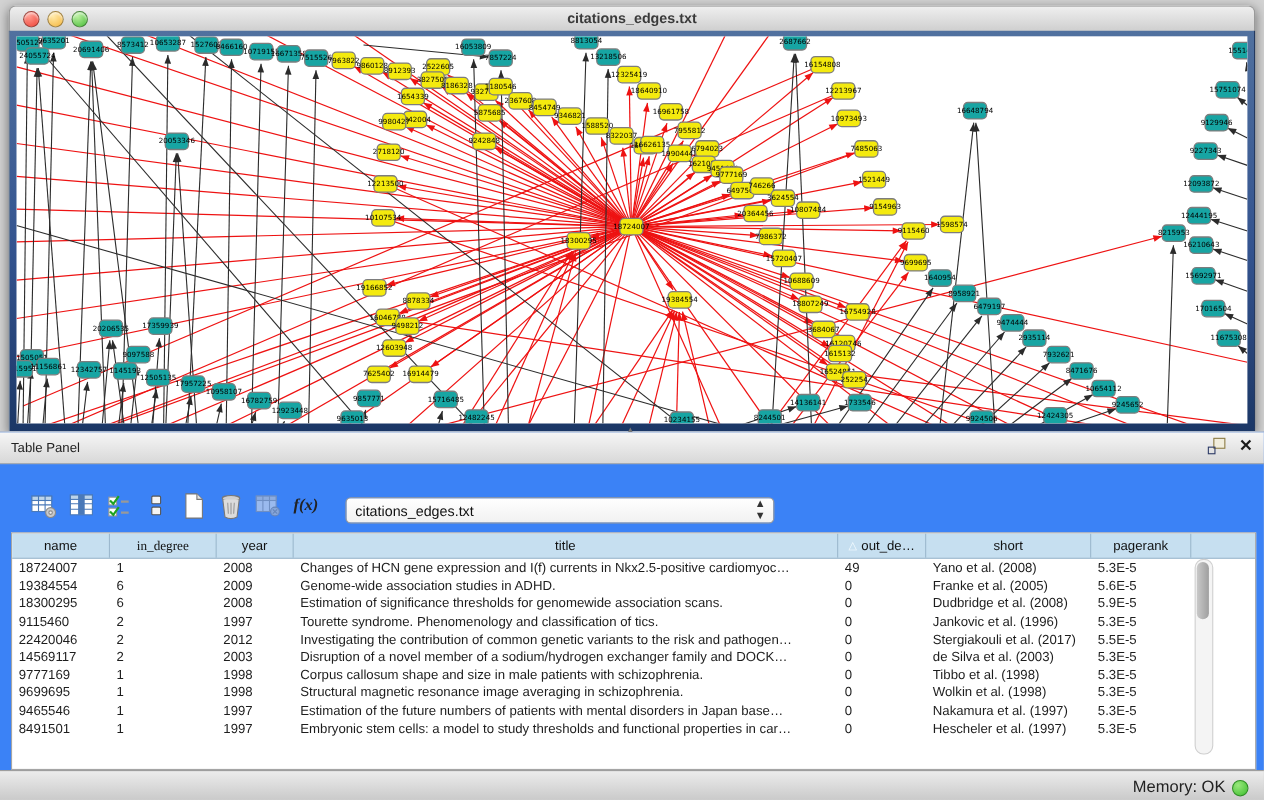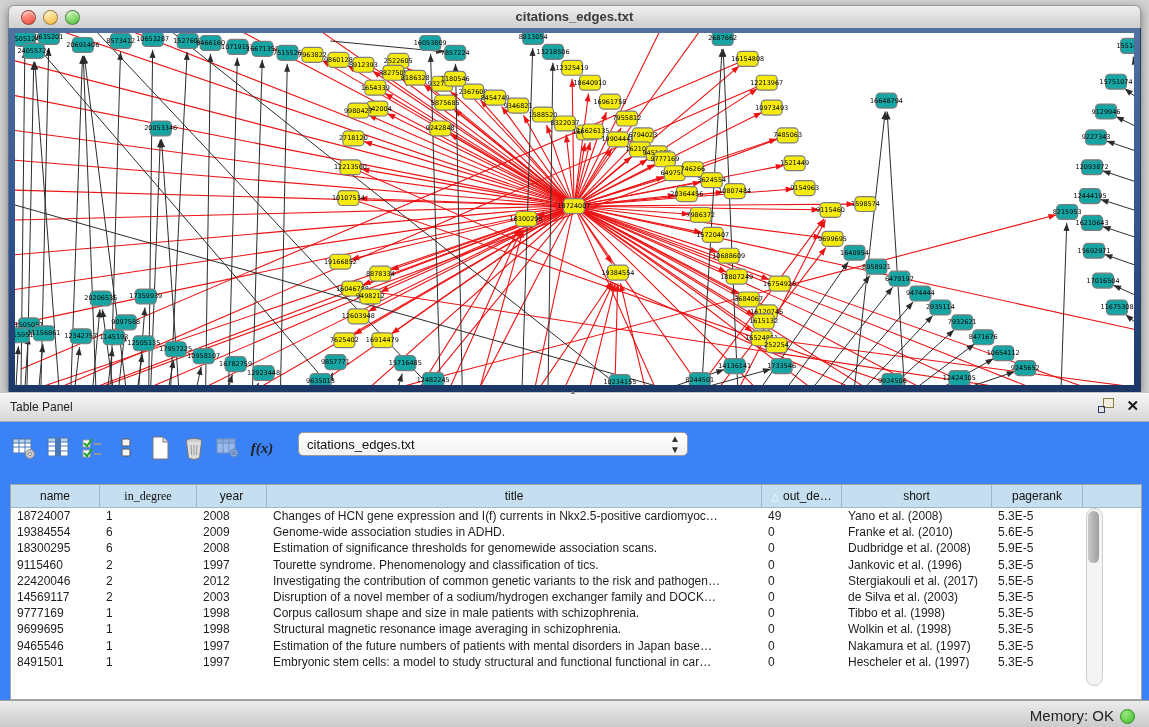--- a/index.html
+++ b/index.html
@@ -33,21 +33,21 @@
   .panel-header{height:28px;background:linear-gradient(#f6f6f6,#d8d8d8);
     border-top:1px solid #c7c7c7;border-bottom:1px solid #adadad;position:relative;}
   .panel-title{position:absolute;left:10px;top:7px;font-size:12px;color:#222;}
   .panel-btns{position:absolute;right:10px;top:5px;display:flex;gap:12px;align-items:center;}
   .float-ic{width:16px;height:15px;position:relative;cursor:pointer;}
   .float-ic .sq1{position:absolute;right:0;top:0;width:9px;height:8px;border:1px solid #8c7c46;background:#f2eedd;}
   .float-ic .sq2{position:absolute;left:0;bottom:0;width:5px;height:5px;border:1px solid #2c3a66;}
   .close-x{font-size:15px;font-weight:bold;color:#1a1a1a;line-height:15px;cursor:pointer;}
   .grip{position:absolute;left:566px;top:-4px;width:14px;height:6px;color:#777;font-size:7px;line-height:6px;text-align:center;}
 
-  .toolbar{position:absolute;left:0;top:40px;height:44px;display:flex;align-items:flex-start;padding-left:8px;}
+  .toolbar{position:absolute;left:0;top:40px;height:44px;display:flex;align-items:flex-end;padding-left:24px;}
   .tb-ic{width:32px;height:32px;margin-right:2px;display:flex;align-items:center;justify-content:center;cursor:pointer;border-radius:4px;}
   .tb-ic svg{display:block;}
   .fx{font-family:"Liberation Serif",serif;font-style:italic;font-weight:bold;font-size:15px;color:#222;}
   .combo{margin-left:18px;width:390px;height:24px;background:linear-gradient(#fff,#f1f1f1);
     border:1px solid #9b9b9b;border-radius:5px;display:flex;align-items:center;
     padding:0 8px;box-sizing:border-box;font-size:13px;color:#111;cursor:pointer;}
   .combo .val{flex:1;}
   .combo .updown{font-size:10px;color:#333;letter-spacing:-1px;}
 
   .content-box{position:absolute;left:10px;top:92px;width:1130px;height:214px;
@@ -795,21 +795,21 @@
           <div class="td" style="width: 80px;">49</div>
           <div class="td" style="width: 150px;">Yano et al. (2008)</div>
           <div class="td" style="width: 91px;">5.3E-5</div>
         </div>
         <div class="tr">
           <div class="td" style="width: 89px;">19384554</div>
           <div class="td" style="width: 97px;">6</div>
           <div class="td" style="width: 70px;">2009</div>
           <div class="td" style="width: 495px;">Genome-wide association studies in ADHD.</div>
           <div class="td" style="width: 80px;">0</div>
-          <div class="td" style="width: 150px;">Franke et al. (2010)</div>
+          <div class="td" style="width: 150px;">Franke et al. (2005)</div>
           <div class="td" style="width: 91px;">5.6E-5</div>
         </div>
         <div class="tr">
           <div class="td" style="width: 89px;">18300295</div>
           <div class="td" style="width: 97px;">6</div>
           <div class="td" style="width: 70px;">2008</div>
           <div class="td" style="width: 495px;">Estimation of significance thresholds for genomewide association scans.</div>
           <div class="td" style="width: 80px;">0</div>
           <div class="td" style="width: 150px;">Dudbridge et al. (2008)</div>
           <div class="td" style="width: 91px;">5.9E-5</div>
@@ -865,21 +865,21 @@
           <div class="td" style="width: 70px;">1997</div>
           <div class="td" style="width: 495px;">Estimation of the future numbers of patients with mental disorders in Japan base…</div>
           <div class="td" style="width: 80px;">0</div>
           <div class="td" style="width: 150px;">Nakamura et al. (1997)</div>
           <div class="td" style="width: 91px;">5.3E-5</div>
         </div>
         <div class="tr">
           <div class="td" style="width: 89px;">8491501</div>
           <div class="td" style="width: 97px;">1</div>
           <div class="td" style="width: 70px;">1997</div>
-          <div class="td" style="width: 495px;">Embryonic stem cells: a model to study structural and functional functional in car…</div>
+          <div class="td" style="width: 495px;">Embryonic stem cells: a model to study thresholds and functional properties in car…</div>
           <div class="td" style="width: 80px;">0</div>
           <div class="td" style="width: 150px;">Hescheler et al. (1997)</div>
           <div class="td" style="width: 91px;">5.3E-5</div>
         </div>
       </div>
     <div class="vscroll">
         <div class="vthumb"></div>
       </div>
 
   </div>

